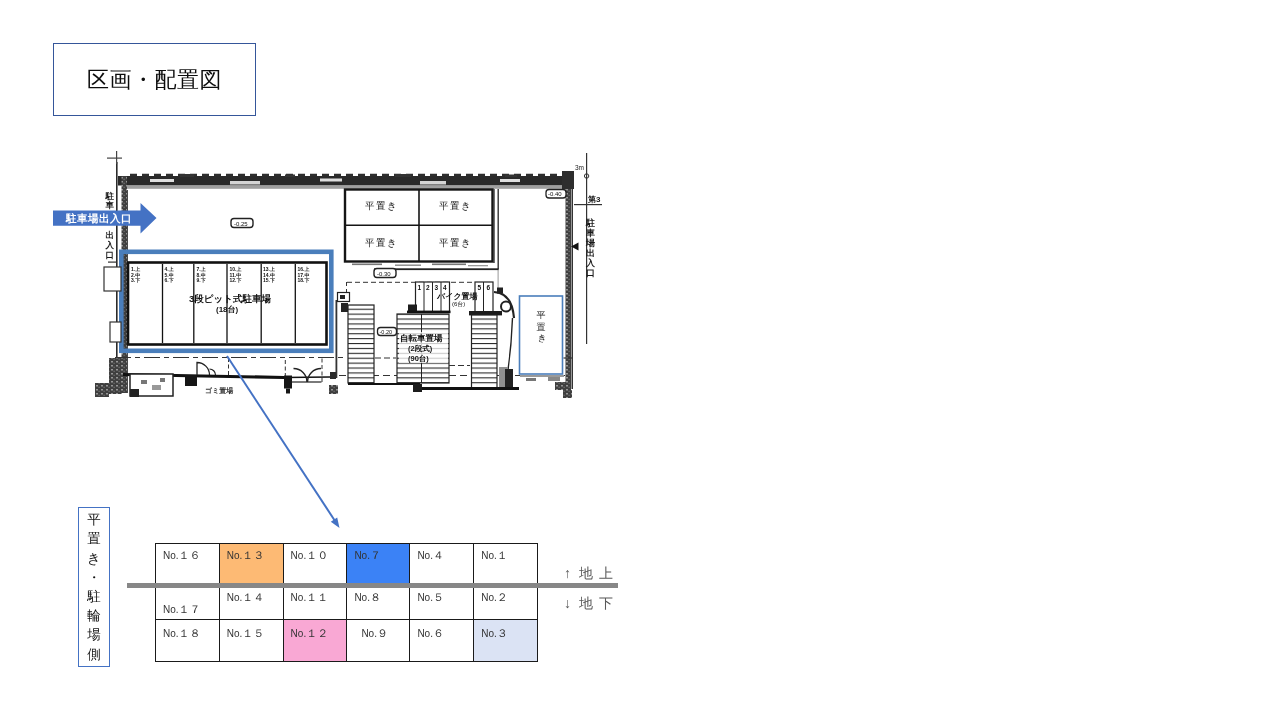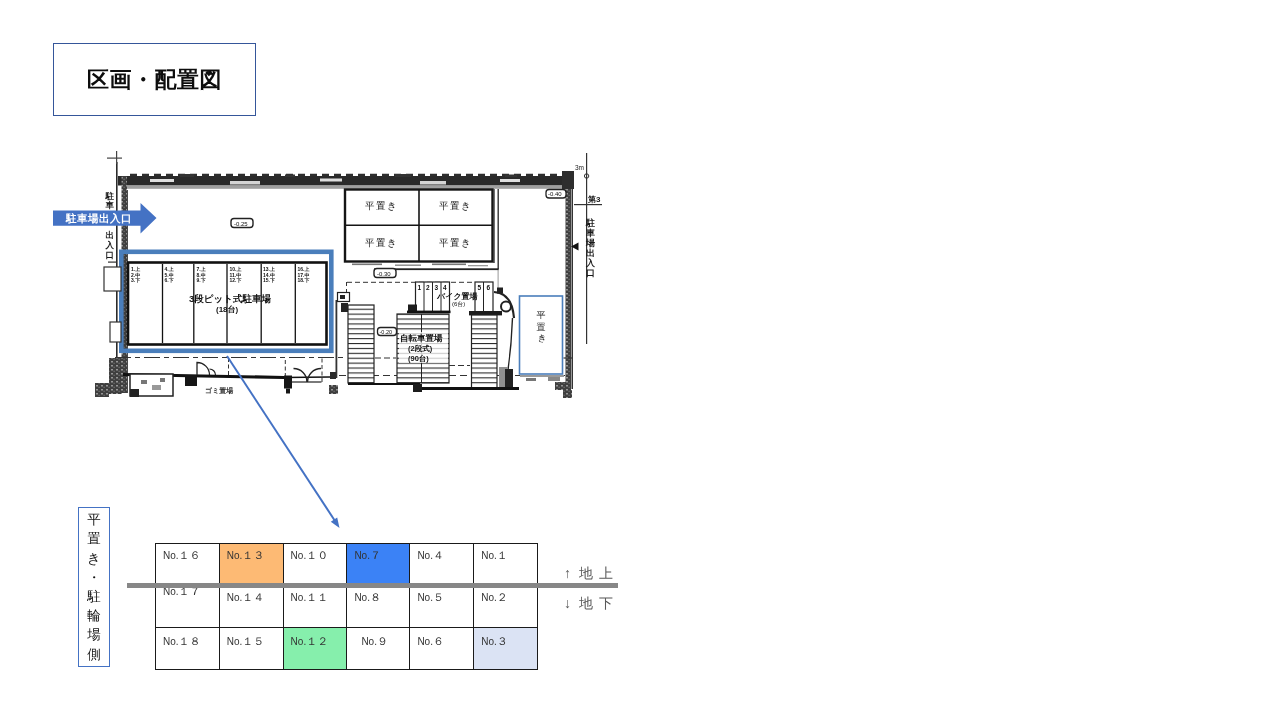--- a/index.html
+++ b/index.html
@@ -2,21 +2,21 @@
 <html><head>
 <meta charset="utf-8">
 <style>
 html,body{margin:0;padding:0;width:1280px;height:720px;background:#ffffff;font-family:"Liberation Sans",sans-serif;overflow:hidden;position:relative}
 .abs{position:absolute}
 </style>
 </head>
 <body>
 
 <div class="abs" style="left:53px;top:43px;width:203px;height:73px;border:1.6px solid #35569a;display:flex;align-items:center;justify-content:center;box-sizing:border-box">
-<span style="font-size:22px;font-weight:bold;color:#0d0d0d;letter-spacing:0.5px">区画・配置図</span>
+<span style="font-size:22px;font-weight:normal;color:#0d0d0d;letter-spacing:0.5px">区画・配置図</span>
 </div>
 
 <svg class="abs" style="left:0;top:0" width="1280" height="720" viewBox="0 0 1280 720">
 <defs>
 <pattern id="sp" width="5" height="4" patternUnits="userSpaceOnUse">
         <rect width="5" height="4" fill="#3f3f3f"></rect>
         <rect x="1.2" y="1.2" width="1.6" height="1.2" fill="#ffffff" opacity="0.7"></rect>
         <rect x="3.6" y="2.8" width="1" height="0.8" fill="#ffffff" opacity="0.5"></rect>
       </pattern>
 <pattern id="stripe" width="6" height="4.9" patternUnits="userSpaceOnUse">
@@ -299,31 +299,31 @@
 <tbody>
 <tr>
 <td style="box-sizing:border-box;width:63.8px;height:40px;border:1px solid #1a1a1a;vertical-align:top;padding:4px 0 0 7px;font-size:11px;color:#333"><span style="font-size:10px">No.</span>１６</td>
 <td style="box-sizing:border-box;width:63.8px;border:1px solid #1a1a1a;vertical-align:top;padding:4px 0 0 7px;font-size:11px;color:#333;background:#fdba74"><span style="font-size:10px">No.</span>１３</td>
 <td style="box-sizing:border-box;width:63.8px;border:1px solid #1a1a1a;vertical-align:top;padding:4px 0 0 7px;font-size:11px;color:#333"><span style="font-size:10px">No.</span>１０</td>
 <td style="box-sizing:border-box;width:63px;border:1px solid #1a1a1a;vertical-align:top;padding:4px 0 0 7px;font-size:11px;color:#333;background:#3b82f6"><span style="font-size:10px">No.</span>７</td>
 <td style="box-sizing:border-box;width:63.8px;border:1px solid #1a1a1a;vertical-align:top;padding:4px 0 0 7px;font-size:11px;color:#333"><span style="font-size:10px">No.</span>４</td>
 <td style="box-sizing:border-box;width:63.8px;border:1px solid #1a1a1a;vertical-align:top;padding:4px 0 0 7px;font-size:11px;color:#333"><span style="font-size:10px">No.</span>１</td>
 </tr>
 <tr>
-<td style="box-sizing:border-box;height:44px;border:1px solid #1a1a1a;vertical-align:top;padding:0 0 0 7px;font-size:11px;color:#333"><span style="font-size:10px">No.</span>１７</td>
+<td style="box-sizing:border-box;height:36px;border:1px solid #1a1a1a;vertical-align:top;padding:18px 0 0 7px;font-size:11px;color:#333"><span style="font-size:10px">No.</span>１７</td>
 <td style="box-sizing:border-box;border:1px solid #1a1a1a;vertical-align:top;padding:6px 0 0 7px;font-size:11px;color:#333"><span style="font-size:10px">No.</span>１４</td>
 <td style="box-sizing:border-box;border:1px solid #1a1a1a;vertical-align:top;padding:6px 8px 0 7px;font-size:11px;color:#333"><span style="font-size:10px">No.</span>１１</td>
 <td style="box-sizing:border-box;border:1px solid #1a1a1a;vertical-align:top;padding:6px 0 0 7px;font-size:11px;color:#333"><span style="font-size:10px">No.</span>８</td>
 <td style="box-sizing:border-box;border:1px solid #1a1a1a;vertical-align:top;padding:6px 0 0 7px;font-size:11px;color:#333"><span style="font-size:10px">No.</span>５</td>
 <td style="box-sizing:border-box;border:1px solid #1a1a1a;vertical-align:top;padding:6px 0 0 7px;font-size:11px;color:#333"><span style="font-size:10px">No.</span>２</td>
 </tr>
 <tr>
 <td style="box-sizing:border-box;height:42px;border:1px solid #1a1a1a;vertical-align:top;padding:6px 0 0 7px;font-size:11px;color:#333"><span style="font-size:10px">No.</span>１８</td>
 <td style="box-sizing:border-box;border:1px solid #1a1a1a;vertical-align:top;padding:6px 0 0 7px;font-size:11px;color:#333"><span style="font-size:10px">No.</span>１５</td>
-<td style="box-sizing:border-box;border:1px solid #1a1a1a;vertical-align:top;padding:6px 0 0 7px;font-size:11px;color:#333;background:#86efac"><span style="font-size:10px">No.</span>１２</td>
+<td style="box-sizing:border-box;border:1px solid #1a1a1a;vertical-align:top;padding:6px 0 0 7px;font-size:11px;color:#333;background:#f9a8d4"><span style="font-size:10px">No.</span>１２</td>
 <td style="box-sizing:border-box;border:1px solid #1a1a1a;vertical-align:top;padding:6px 0 0 14px;font-size:11px;color:#333"><span style="font-size:10px">No.</span>９</td>
 <td style="box-sizing:border-box;border:1px solid #1a1a1a;vertical-align:top;padding:6px 0 0 7px;font-size:11px;color:#333"><span style="font-size:10px">No.</span>６</td>
 <td style="box-sizing:border-box;border:1px solid #1a1a1a;vertical-align:top;padding:6px 0 16px 7px;font-size:11px;color:#333;background:#dbe3f4"><span style="font-size:10px">No.</span>３</td>
 </tr>
 </tbody>
 </table>
 </div>
 
 <div class="abs" style="left:127px;top:582.5px;width:491px;height:5px;background:#878787"></div>
 

